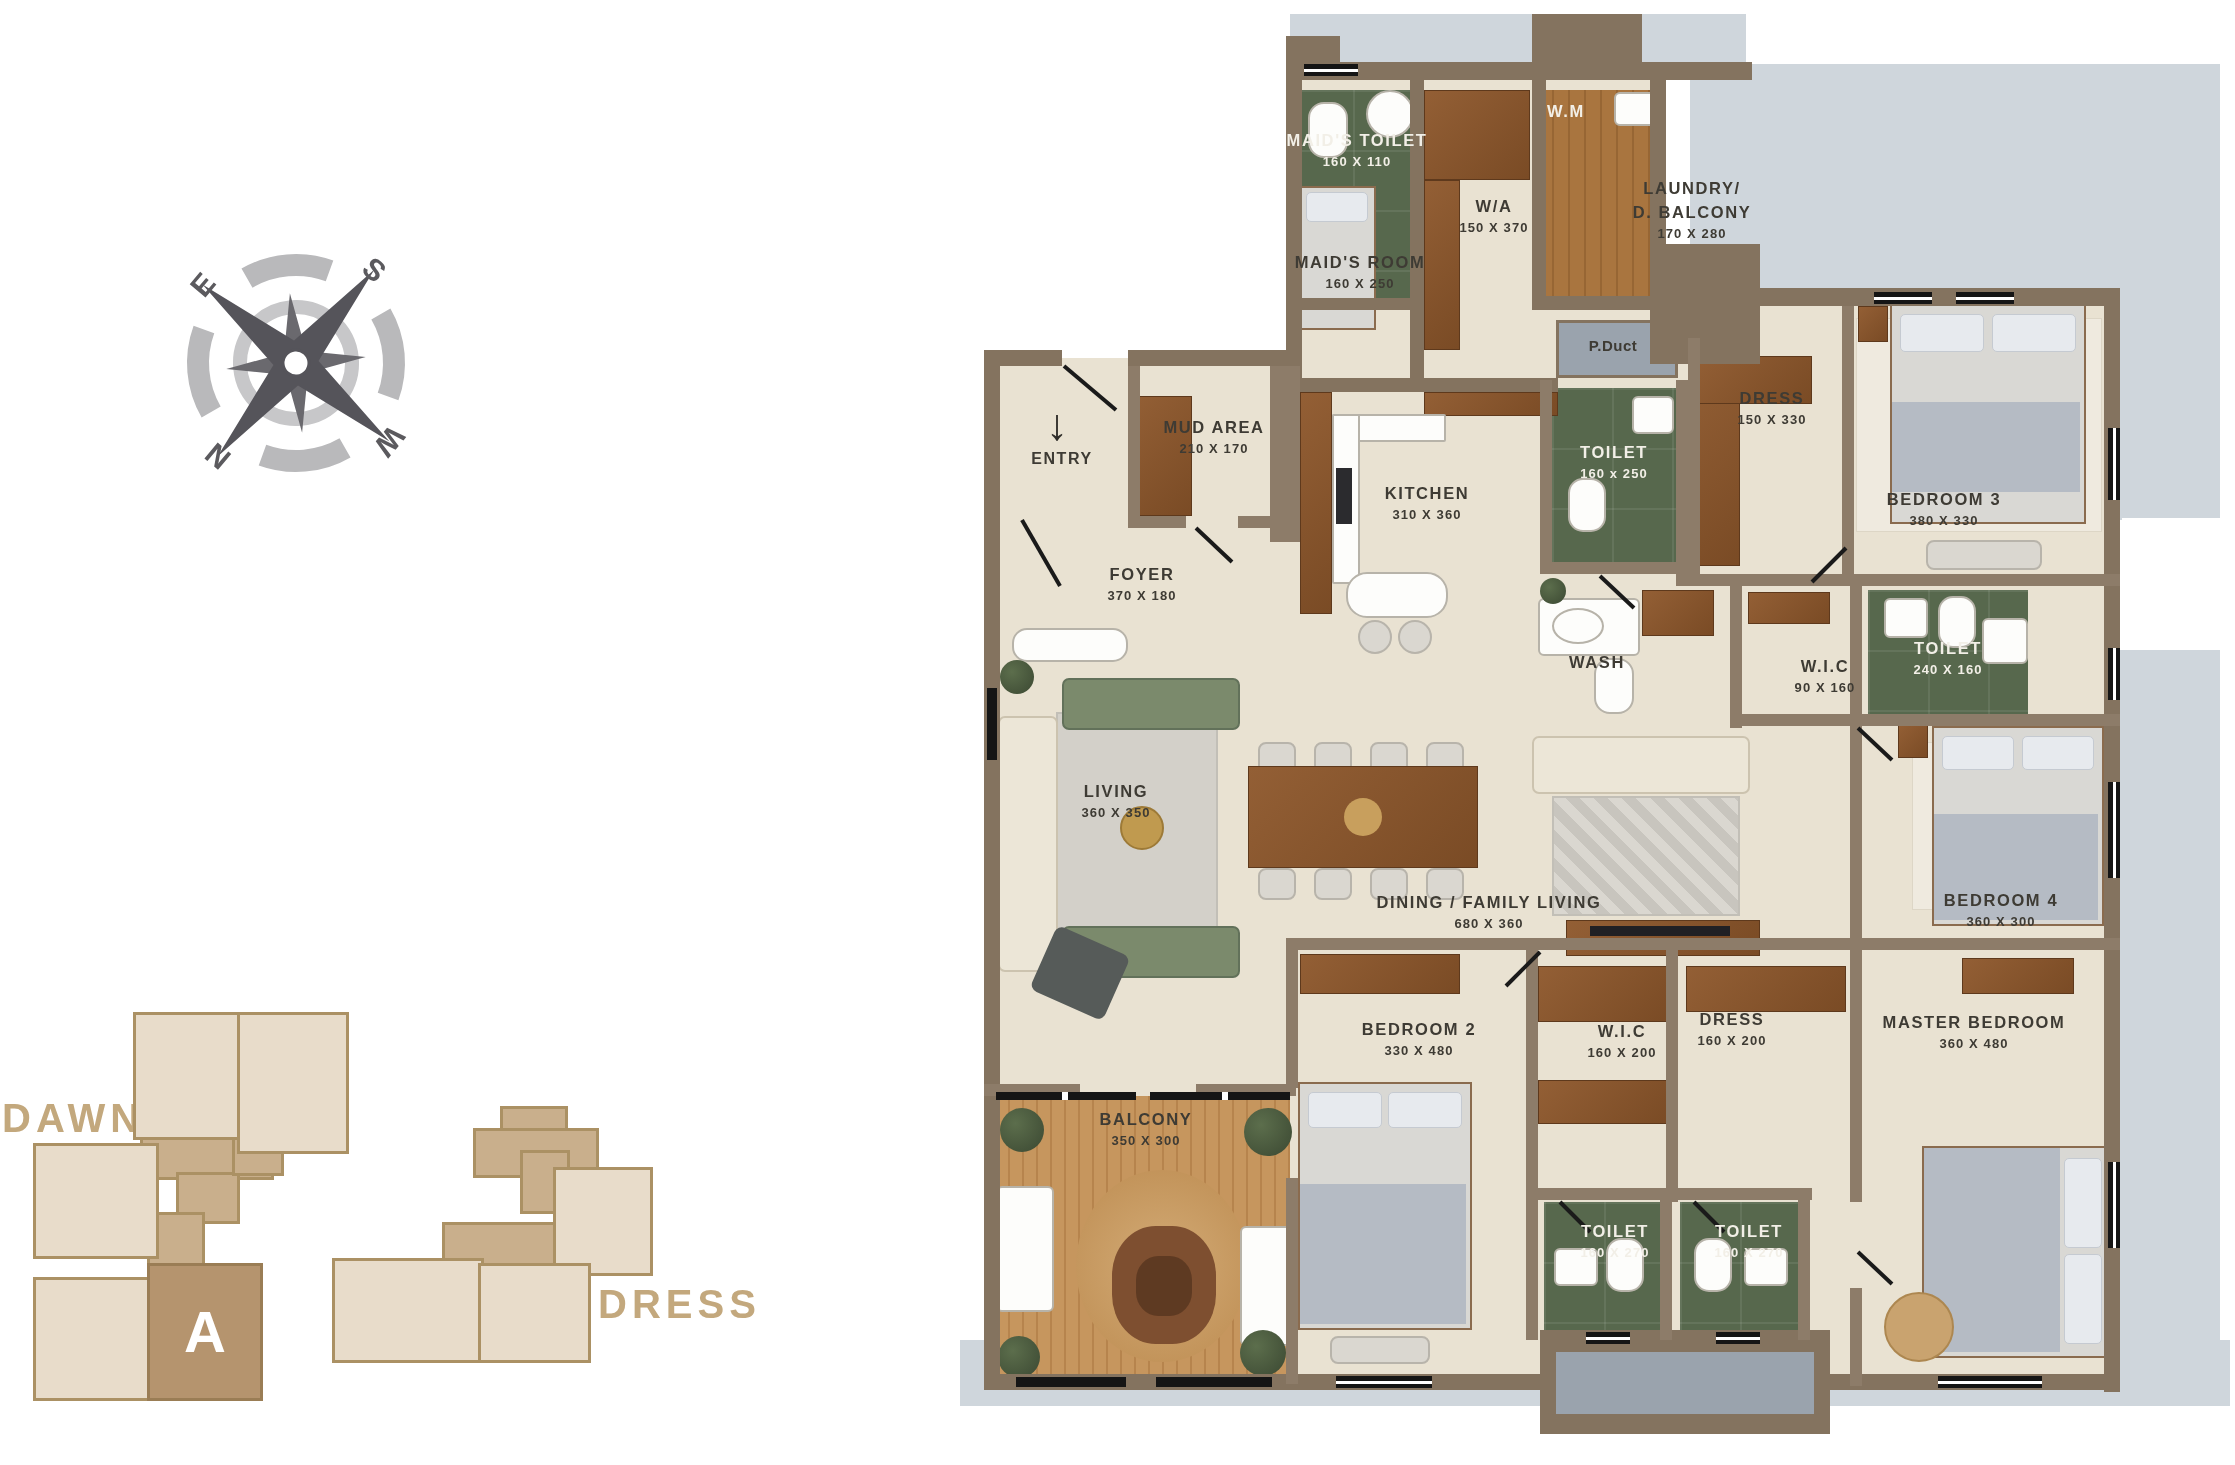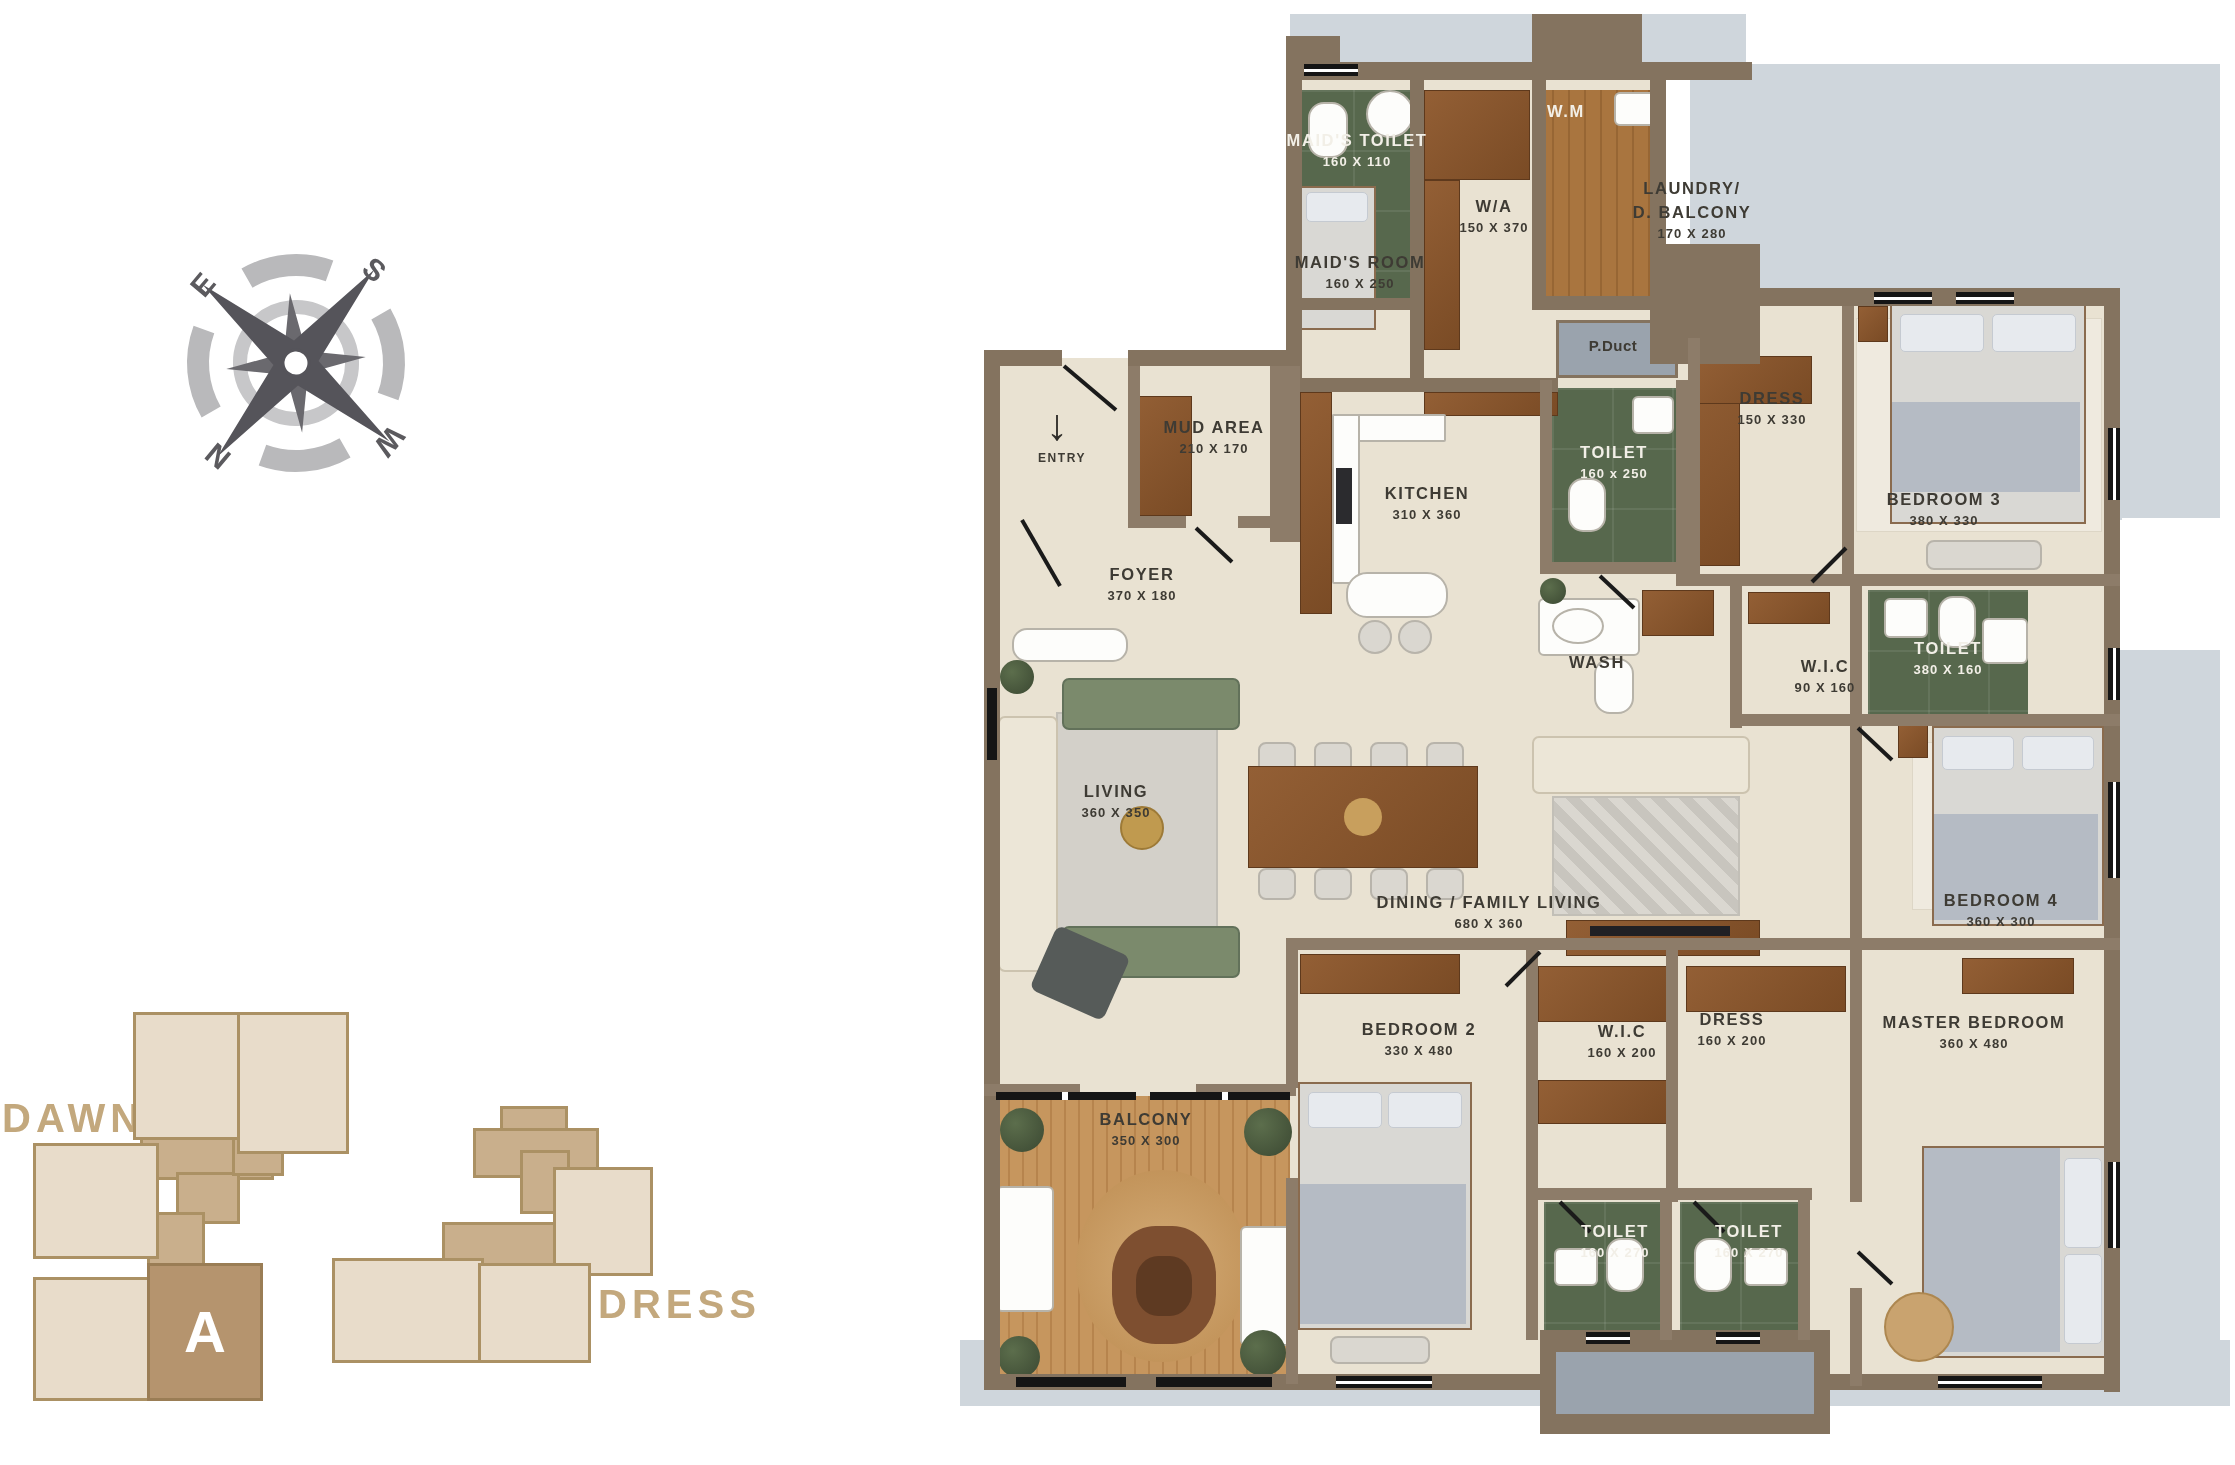--- a/index.html
+++ b/index.html
@@ -323,21 +323,21 @@
     </div>
   <div class="lbl" style="left:1597px;top:663px">
       <b>WASH</b>
     </div>
   <div class="lbl" style="left:1825px;top:676px">
       <b>W.I.C</b>
       <i>90 X 160</i>
     </div>
   <div class="lbl light" style="left:1948px;top:658px">
       <b>TOILET</b>
-      <i>380 X 160</i>
+      <i>240 X 160</i>
     </div>
   <div class="lbl" style="left:1116px;top:801px">
       <b>LIVING</b>
       <i>360 X 350</i>
     </div>
   <div class="lbl" style="left:1489px;top:912px">
       <b>DINING / FAMILY LIVING</b>
       <i>680 X 360</i>
     </div>
   <div class="lbl" style="left:2001px;top:910px">
@@ -368,21 +368,21 @@
       <b>TOILET</b>
       <i>160 X 270</i>
     </div>
   <div class="lbl light" style="left:1749px;top:1241px">
       <b>TOILET</b>
       <i>160 X 270</i>
     </div>
 
   <div class="a" style="left:1046px;top:400px;font-size:44px;font-weight:700;color:#2f2d29;z-index:40">↓</div>
   <div class="lbl" style="left:1062px;top:459px">
-      <b style="font-size:12px">ENTRY</b>
+      <b style="font-size:16px">ENTRY</b>
     </div>
 
   <svg class="a" style="left:156px;top:223px" width="280" height="280" viewBox="0 0 280 280">
     <g transform="rotate(220 140 140)">
       <g stroke="#b9b9bb" stroke-width="22" fill="none">
         <path d="M173.5,47.9 A98,98 0 0 1 232.1,106.5"></path>
         <path d="M232.1,173.5 A98,98 0 0 1 173.5,232.1"></path>
         <path d="M106.5,232.1 A98,98 0 0 1 47.9,173.5"></path>
         <path d="M47.9,106.5 A98,98 0 0 1 106.5,47.9"></path>
       </g>

